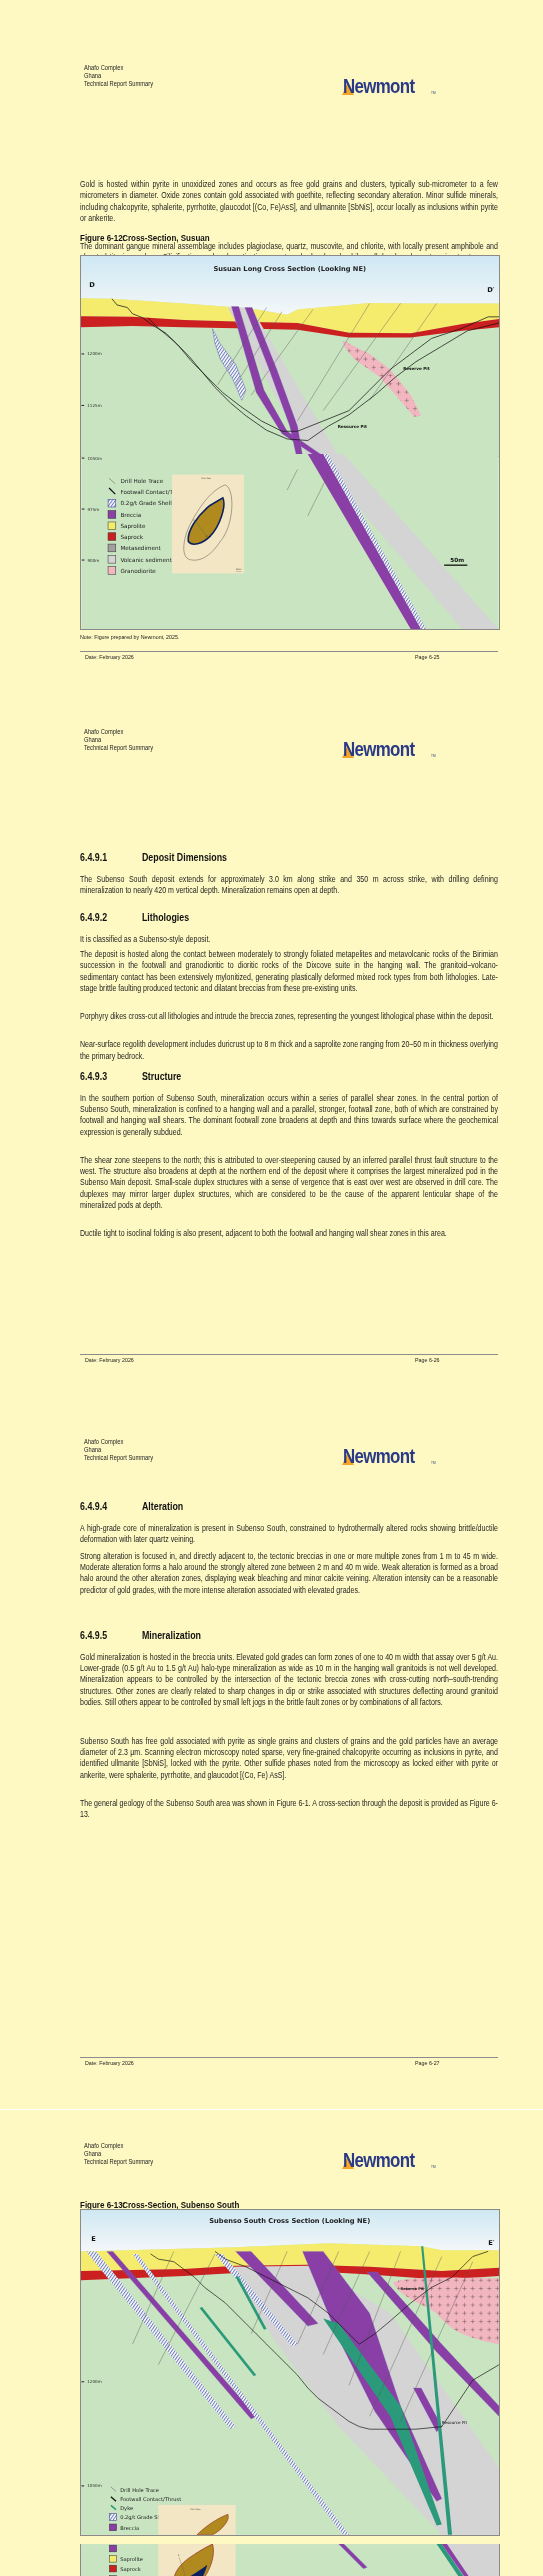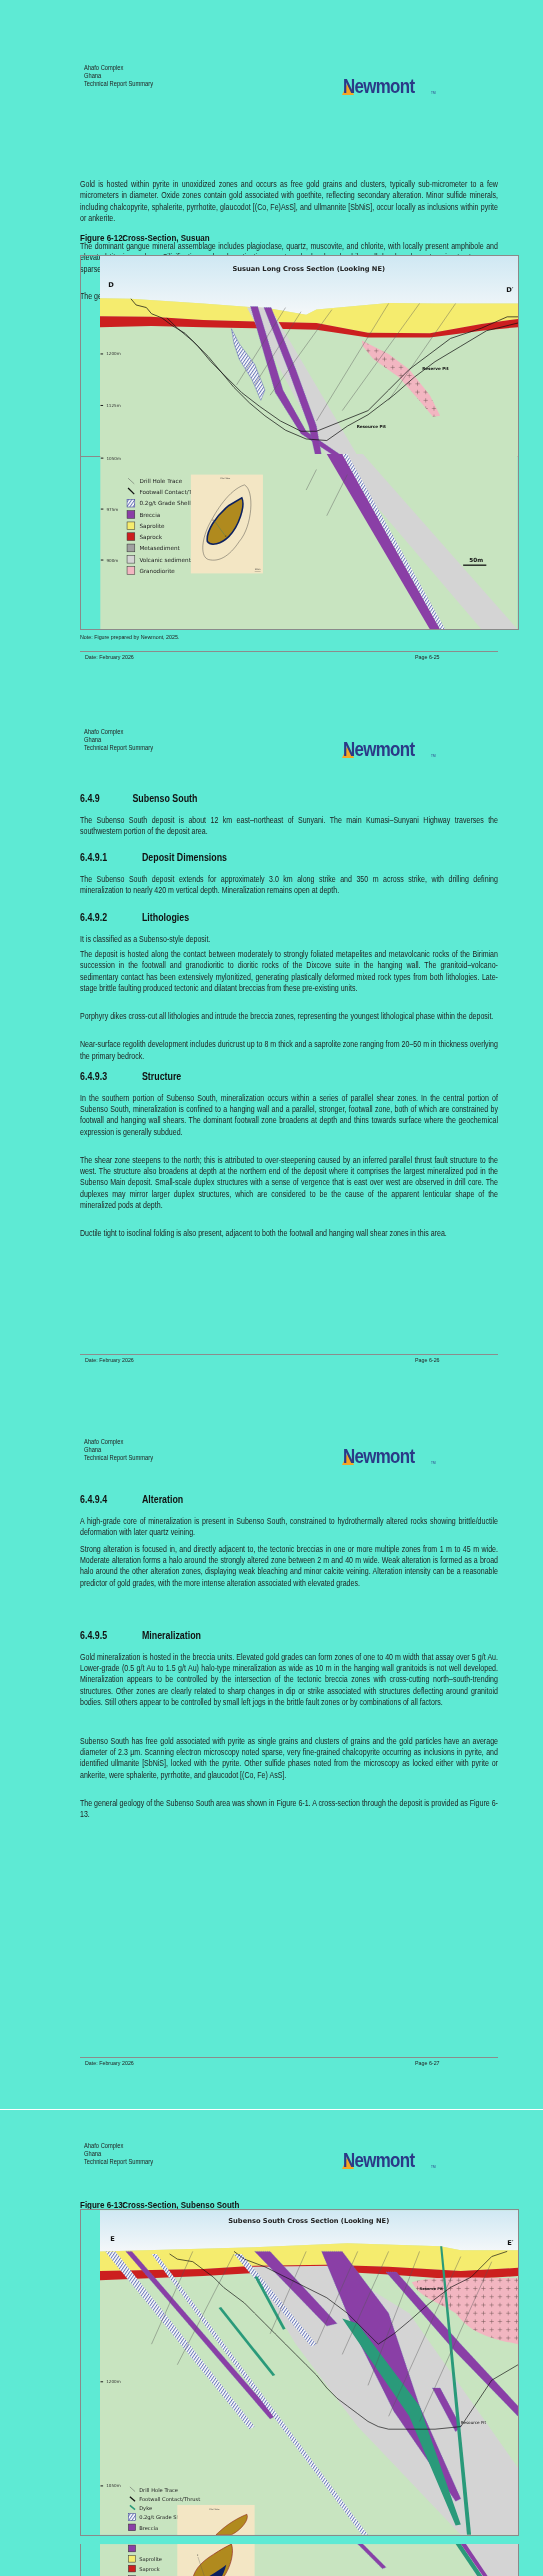--- a/index.html
+++ b/index.html
@@ -1,18 +1,18 @@
 <!DOCTYPE html>
 <html style="font-size:8.2px"><head>
 <meta charset="utf-8">
 <style>
   html, body { margin: 0; padding: 0; background: #ffffff; }
   body { width: 544px; height: 2813px; position: relative; overflow: hidden;
          font-family: "Liberation Sans", sans-serif; color: #1a1a1a; }
-  .page { position: absolute; left: 0; width: 544px; height: 703px; background: #5eead4; }
+  .page { position: absolute; left: 0; width: 544px; height: 703px; background: #fef9c3; }
   .hdr { position: absolute; left: 84px; top: 64px; font-size: 6.7px; line-height: 8.2px; color: #222;
          transform: scaleX(0.86); transform-origin: left top; }
   .hdr div { white-space: nowrap; }
   .logo { position: absolute; left: 342px; top: 72px; width: 98px; height: 31px; }
   .logo .tri { position: absolute; left: 0; top: 10.3px; width: 0; height: 0;
                border-left: 6.7px solid transparent; border-right: 6.7px solid transparent;
                border-bottom: 13.4px solid #f5a623; }
   .logo .word { position: absolute; left: 1px; top: 0; font-weight: bold; font-size: 20.6px; line-height: 27px;
                 color: #2b3a87; letter-spacing: -0.8px; transform: scaleX(0.82); transform-origin: left top; }
   .logo .tm { position: absolute; left: 89px; top: 18.5px; font-size: 3.1px; color: #2b3a87; }
@@ -23,21 +23,21 @@
         transform: scaleX(0.86); transform-origin: left top; white-space: nowrap; }
   .h3 .num { display: inline-block; width: 61px; }
   .h3.h4 .num { width: 72px; }
   .figcap { font-weight: bold; font-size: 9.3px; line-height: 11.3px; color: #111;
             transform: scaleX(0.86); transform-origin: left top; white-space: nowrap; }
   .figcap .num { display: inline-block; width: 49px; }
   .note { font-size: 6.2px; color: #222; transform: scaleX(0.86); transform-origin: left top; white-space: nowrap; }
   .footer { position: absolute; left: 80px; width: 418px; border-top: 1px solid #8c8c8c; }
   .footer .date { position: absolute; left: 4.6px; top: 0.5px; font-size: 6.2px; transform: scaleX(0.86); transform-origin: left top; white-space: nowrap; color: #222; }
   .footer .pg { position: absolute; left: 335px; top: 0.5px; font-size: 6.2px; transform: scaleX(0.86); transform-origin: left top; white-space: nowrap; color: #222; }
-  .fig { position: absolute; left: 80px; width: 418px; border: 0.5px solid #8a8a8a; overflow: hidden; padding-left: 19px; }
+  .fig { position: absolute; left: 80px; width: 418px; border: 0.5px solid #8a8a8a; overflow: hidden; }
   .fig svg { display: block; }
 </style>
 </head>
 <body>
 
 <div class="page" style="top:0">
   <div class="hdr">
     <div>Ahafo Complex</div>
     <div>Ghana</div>
     <div>Technical Report Summary</div>
@@ -181,24 +181,20 @@
     <div>Ahafo Complex</div>
     <div>Ghana</div>
     <div>Technical Report Summary</div>
   </div>
   <div class="logo" style="top:32px">
     <div class="tri"></div>
     <div class="word">Newmont</div>
     <div class="tm">TM</div>
   </div>
 
-  <div class="content" style="top:90px">
-    <div class="h3"><span class="num">6.4.9</span><span>Subenso South</span></div>
-    <p class="body" style="margin-top:9.3px;height:24px">The Subenso South deposit is about 12 km east–northeast of Sunyani.  The main Kumasi–Sunyani Highway traverses the southwestern portion of the deposit area.</p>
-  </div>
   <div class="content" style="top:149px">
     <div class="h3 h4"><span class="num">6.4.9.1</span><span>Deposit Dimensions</span></div>
     <p class="body" style="margin-top:9.3px;height:35px">The Subenso South deposit extends for approximately 3.0 km along strike and 350 m across strike, with drilling defining mineralization to nearly 420 m vertical depth.  Mineralization remains open at depth.</p>
   </div>
   <div class="content" style="top:209px">
     <div class="h3 h4"><span class="num">6.4.9.2</span><span>Lithologies</span></div>
     <p class="body" style="margin-top:9.3px;height:11.3px">It is classified as a Subenso-style deposit.</p>
     <p class="body" style="margin-top:4.1px;height:58px">The deposit is hosted along the contact between moderately to strongly foliated metapelites and metavolcanic rocks of the Birimian succession in the footwall and granodioritic to dioritic rocks of the Dixcove suite in the hanging wall.  The granitoid–volcano-sedimentary contact has been extensively mylonitized, generating plastically deformed mixed rock types from both lithologies.  Late-stage brittle faulting produced tectonic and dilatant breccias from these pre-existing units.</p>
     <p class="body" style="margin-top:4.1px;height:24px">Porphyry dikes cross-cut all lithologies and intrude the breccia zones, representing the youngest lithological phase within the deposit.</p>
     <p class="body" style="margin-top:4.1px;height:24px">Near-surface regolith development includes duricrust up to 8 m thick and a saprolite zone ranging from 20–50 m in thickness overlying the primary bedrock.</p>
@@ -220,21 +216,21 @@
     <div>Ahafo Complex</div>
     <div>Ghana</div>
     <div>Technical Report Summary</div>
   </div>
   <div class="logo" style="top:36px">
     <div class="tri"></div>
     <div class="word">Newmont</div>
     <div class="tm">TM</div>
   </div>
 
-  <div class="content" style="top:88px">
+  <div class="content" style="top:95px">
     <div class="h3 h4"><span class="num">6.4.9.4</span><span>Alteration</span></div>
     <p class="body" style="margin-top:9.3px;height:24px">A high-grade core of mineralization is present in Subenso South, constrained to hydrothermally altered rocks showing brittle/ductile deformation with later quartz veining.</p>
     <p class="body" style="margin-top:4.1px;height:69px">Strong alteration is focused in, and directly adjacent to, the tectonic breccias in one or more multiple zones from 1 m to 45 m wide.  Moderate alteration forms a halo around the strongly altered zone between 2 m and 40 m wide.  Weak alteration is formed as a broad halo around the other alteration zones, displaying weak bleaching and minor calcite veining.  Alteration intensity can be a reasonable predictor of gold grades, with the more intense alteration associated with elevated grades.</p>
   </div>
   <div class="content" style="top:224px">
     <div class="h3 h4"><span class="num">6.4.9.5</span><span>Mineralization</span></div>
     <p class="body" style="margin-top:9.3px;height:80px">Gold mineralization is hosted in the breccia units.  Elevated gold grades can form zones of one to 40 m width that assay over 5 g/t Au.  Lower-grade (0.5 g/t Au to 1.5 g/t Au) halo-type mineralization as wide as 10 m in the hanging wall granitoids is not well developed.  Mineralization appears to be controlled by the intersection of the tectonic breccia zones with cross-cutting north–south-trending structures.  Other zones are clearly related to sharp changes in dip or strike associated with structures deflecting around granitoid bodies.  Still others appear to be controlled by small left jogs in the brittle fault zones or by combinations of all factors.</p>
     <p class="body" style="margin-top:4.1px;height:58px">Subenso South has free gold associated with pyrite as single grains and clusters of grains and the gold particles have an average diameter of 2.3 µm.  Scanning electron microscopy noted sparse, very fine-grained chalcopyrite occurring as inclusions in pyrite, and identified ullmanite [SbNiS], locked with the pyrite.  Other sulfide phases noted from the microscopy as locked either with pyrite or ankerite, were sphalerite, pyrrhotite, and glaucodot [(Co, Fe) AsS].</p>
     <p class="body" style="margin-top:4.1px;height:24px">The general geology of the Subenso South area was shown in Figure 6-1.  A cross-section through the deposit is provided as Figure 6-13.</p>
   </div>

